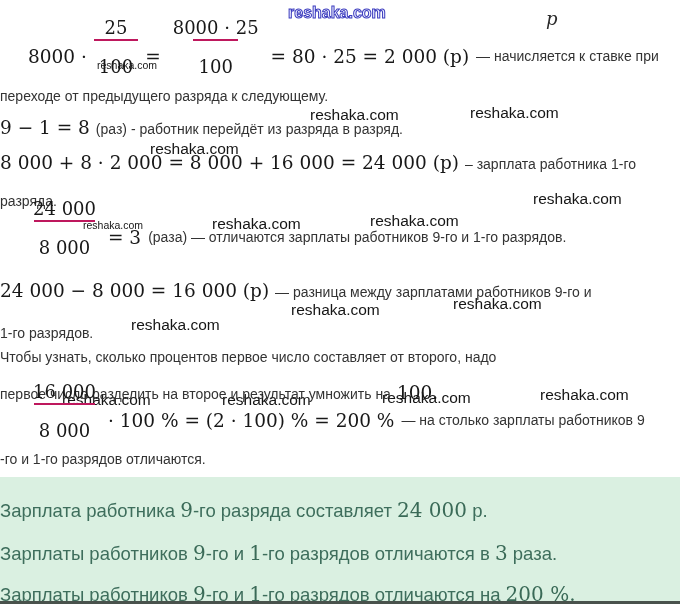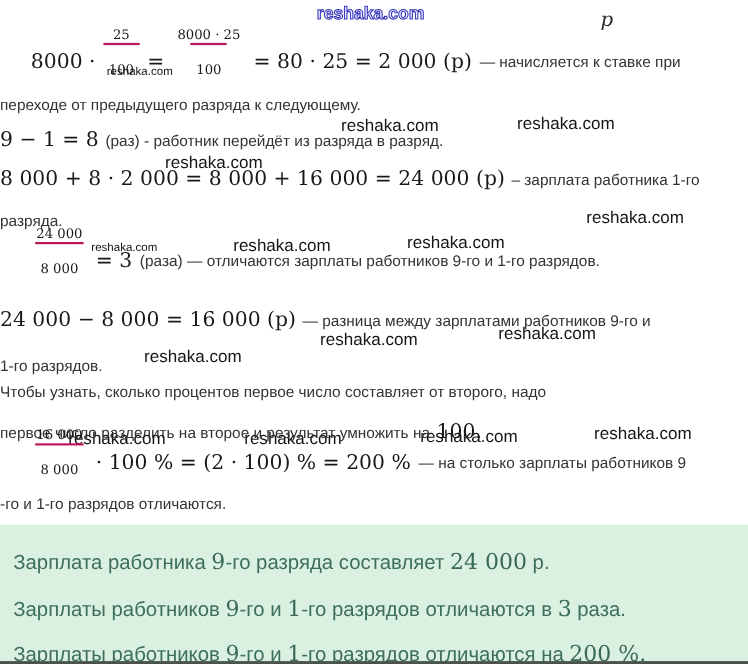--- a/index.html
+++ b/index.html
@@ -4,30 +4,30 @@
 <style>
   html,body{margin:0;padding:0;background:#fff;}
   .page{position:relative;width:680px;height:604px;overflow:hidden;background:#ffffff;
         font-family:"Liberation Sans","DejaVu Sans",sans-serif;}
   .line{position:absolute;left:0;white-space:nowrap;}
   .row-c{display:flex;align-items:center;gap:7px;height:52px;margin-left:28px;}
   .row-b{display:flex;align-items:baseline;gap:6px;}
   .m{font-family:"DejaVu Serif","Liberation Serif",serif;font-size:18.5px;color:#181818;}
   .t{font-size:14px;color:#333333;}
   .frac{display:inline-flex;flex-direction:column;align-items:center;
-        font-family:"DejaVu Serif","Liberation Serif",serif;font-size:12px;color:#181818;line-height:1.15;}
+        font-family:"DejaVu Serif","Liberation Serif",serif;font-size:18px;color:#181818;line-height:1.15;}
   .frac .num{padding:0 5px;}
   .frac .den{border-top:2px solid #be185d;padding:16px 5px;}
   .wm{position:absolute;font-size:15.5px;color:#151515;white-space:nowrap;}
   .wm-sm{font-size:10.5px;}
   .wm-top{font-size:16px;font-weight:bold;color:#eef0ff;-webkit-text-stroke:1px #3b3bbe;}
   .stray{position:absolute;left:546px;top:8px;font-family:"DejaVu Serif",serif;
          font-style:italic;font-size:18px;color:#2a2a2a;}
   .answer-box{position:absolute;left:0;top:477px;width:680px;height:127px;background:#daf0e1;}
-  .ans{position:absolute;left:12px;white-space:nowrap;color:#3e6e5c;font-size:18.5px;}
+  .ans{position:absolute;left:0;white-space:nowrap;color:#3e6e5c;font-size:18.5px;}
   .ans .am{font-family:"DejaVu Serif","Liberation Serif",serif;font-size:20px;color:#3a6a57;}
   .bottom-strip{position:absolute;left:0;top:601px;width:680px;height:3px;background:#49524c;}
 </style>
 </head>
 <body>
 
 <div class="page">
 
   <span class="wm wm-top" style="left:288px;top:4px">reshaka.com</span>
   <span class="stray">p</span>

